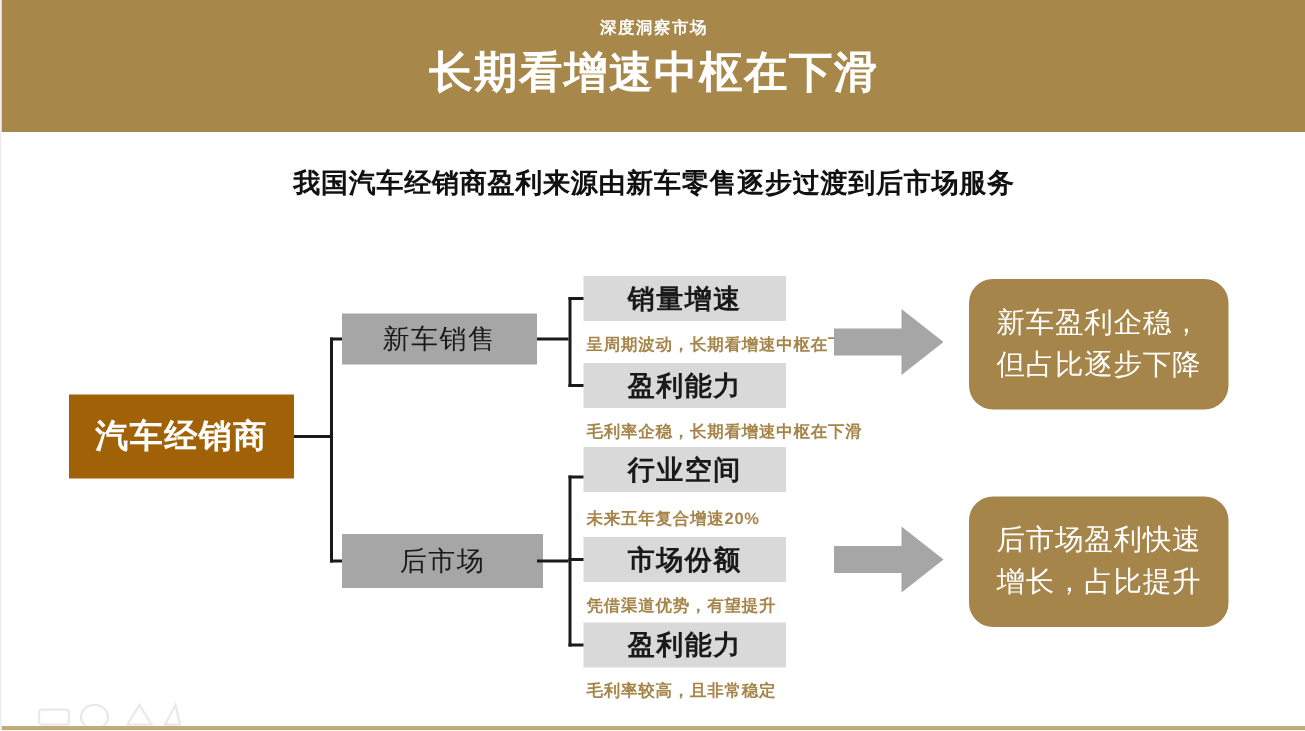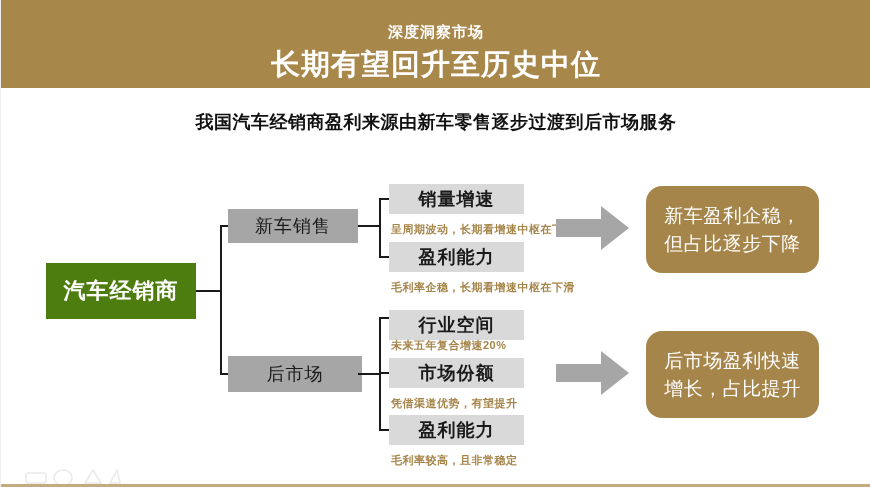--- a/index.html
+++ b/index.html
@@ -18,22 +18,22 @@
   
   .header {
     position: absolute;
     left: 0; top: 0;
     width: 870px; height: 88px;
     background: #A8874B;
     text-align: center;
     color: #ffffff;
   }
   .header .kicker {
-    padding-top: 23px;
-    font-size: 15px;
+    padding-top: 11px;
+    font-size: 11px;
     font-weight: 600;
     letter-spacing: 1px;
   }
   .header .title {
     margin-top: 3px;
     font-size: 29px;
     font-weight: 700;
     letter-spacing: 1px;
   }
 
@@ -54,21 +54,21 @@
     position: absolute;
     display: flex;
     align-items: center;
     justify-content: center;
     text-align: center;
   }
 
   .root-box {
     left: 45px; top: 263px;
     width: 150px; height: 56px;
-    background: #4d7c0f;
+    background: #a16207;
     color: #ffffff;
     font-size: 22px;
     font-weight: 700;
     letter-spacing: 1px;
   }
 
   .l2-box {
     background: #A6A6A6;
     color: #1a1a1a;
     font-size: 18px;
@@ -81,21 +81,21 @@
     left: 388px;
     width: 135px; height: 30px;
     background: #D9D9D9;
     color: #1a1a1a;
     font-size: 18px;
     font-weight: 600;
     letter-spacing: 1px;
   }
   .f1 { top: 184px; }
   .f2 { top: 242px; }
-  .f3 { top: 310px; font-family: Liberation Mono, monospace; }
+  .f3 { top: 298px; font-family: Liberation Mono, monospace; }
   .f4 { top: 358px; }
   .f5 { top: 415px; }
 
   .note {
     position: absolute;
     left: 390px;
     font-size: 11px;
     font-weight: 700;
     color: #A6854A;
     white-space: nowrap;
@@ -148,21 +148,21 @@
     opacity: 0.55;
   }
 </style>
 </head>
 <body>
 
 <div class="page">
 
   <div class="header">
     <div class="kicker">深度洞察市场</div>
-    <div class="title">长期有望回升至历史中位</div>
+    <div class="title">长期看增速中枢在下滑</div>
   </div>
 
   <div class="subtitle">我国汽车经销商盈利来源由新车零售逐步过渡到后市场服务</div>
 
   <div class="node root-box">汽车经销商</div>
 
   <div class="node l2-box l2-new">新车销售</div>
   <div class="node l2-box l2-after">后市场</div>
 
   <div class="node l3-box f1">销量增速</div>

